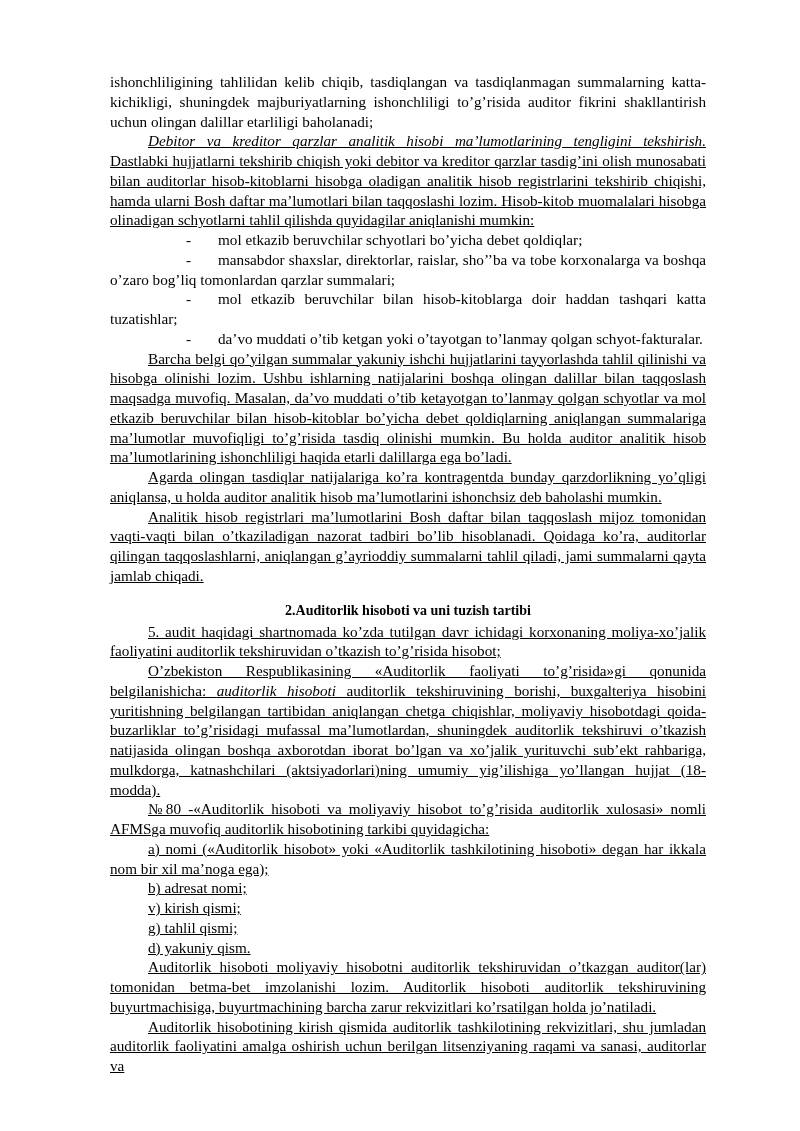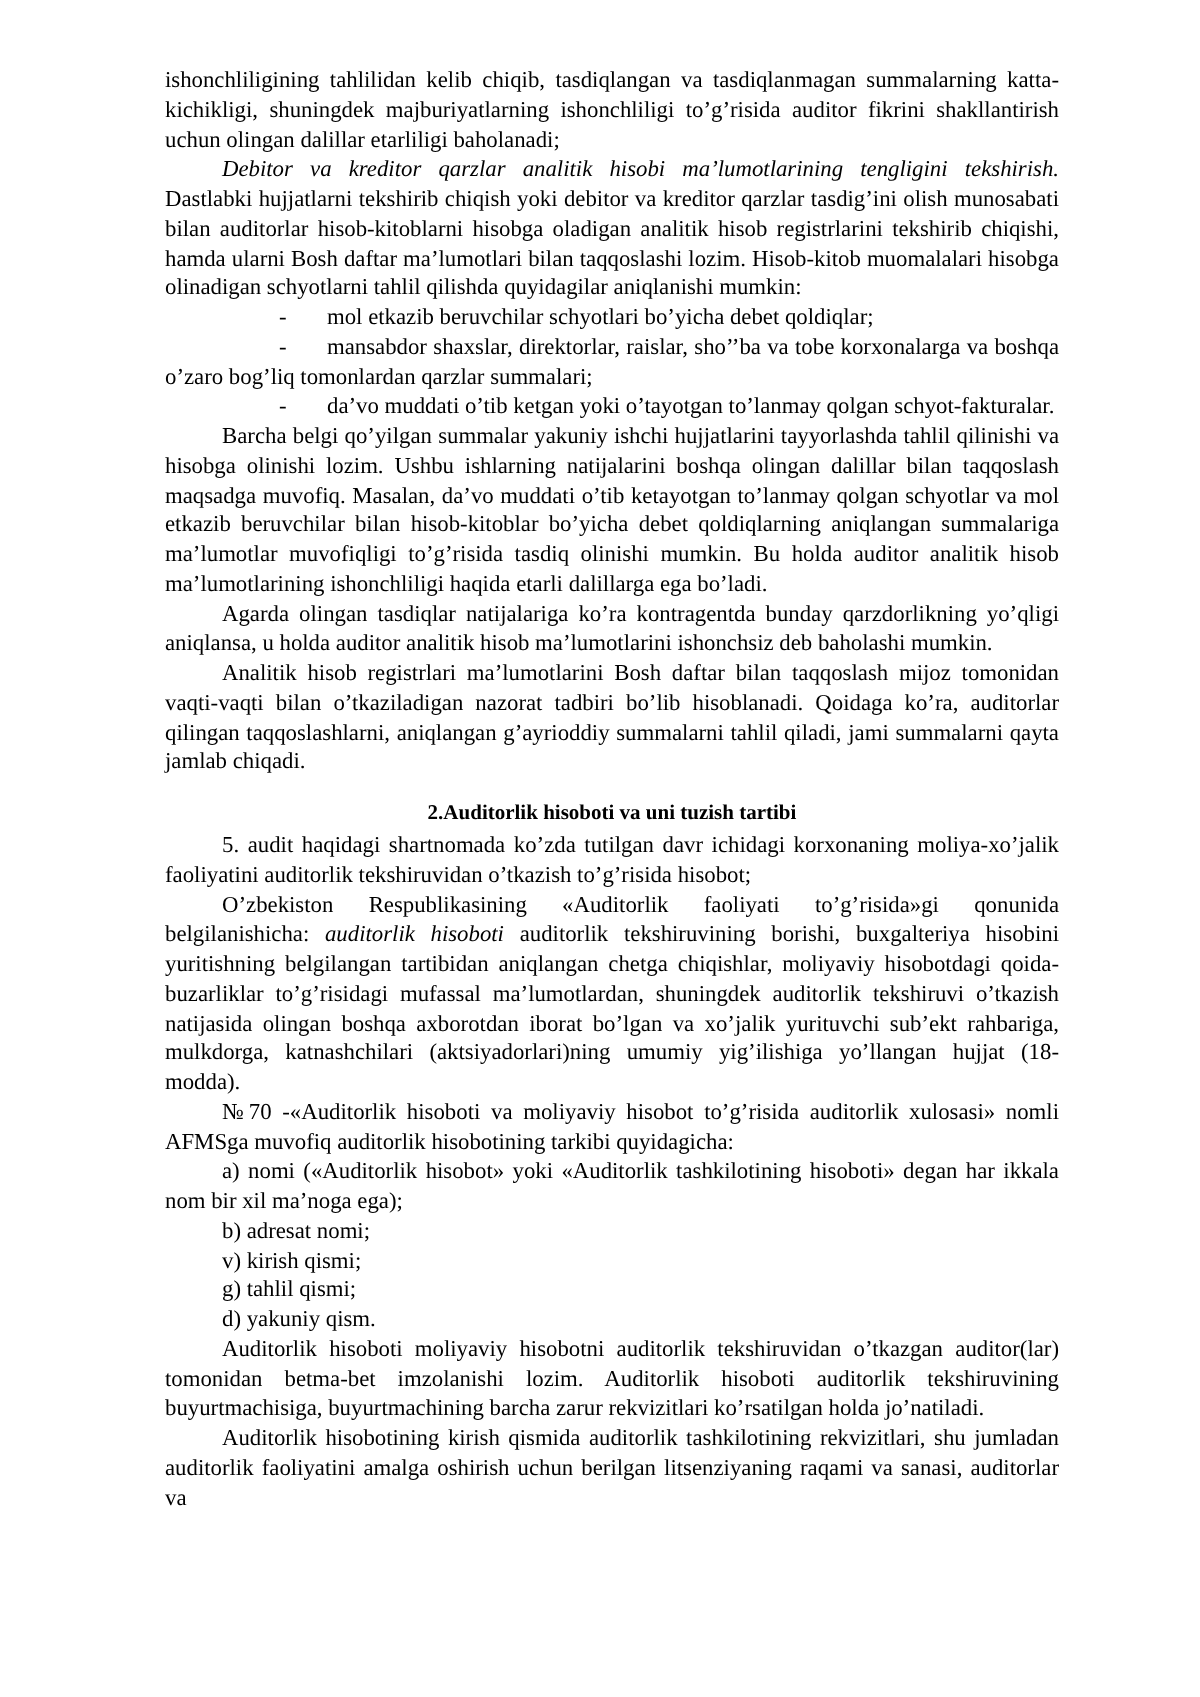--- a/index.html
+++ b/index.html
@@ -10,35 +10,36 @@
   body {
     width: 800px;
     height: 1131px;
     font-family: "Liberation Serif", serif;
     color: #000000;
   }
   .page {
     box-sizing: border-box;
     width: 762px;
     height: 1131px;
-    padding: 44px 56px 46px 110px;
+    padding: 72px 56px 46px 110px;
     position: relative;
   }
   .doc {
     font-size: 15.2px;
     line-height: 1.30;
     text-align: justify;
     text-justify: inter-word;
   }
   p {
     margin: 0;
     text-align: justify;
   }
   .indent {
     text-indent: 38px;
+    text-decoration: underline;
   }
   .em {
     font-style: italic;
   }
   .heading {
     text-align: center;
     font-weight: bold;
     font-size: 14px;
     margin: 16px 0 2px 0;
   }
@@ -57,38 +58,39 @@
   <div class="doc">
 
     <p>ishonchliligining tahlilidan kelib chiqib, tasdiqlangan va tasdiqlanmagan summalarning katta-kichikligi, shuningdek majburiyatlarning ishonchliligi to’g’risida auditor fikrini shakllantirish uchun olingan dalillar etarliligi baholanadi;</p>
 
     <p class="indent"><span class="em">Debitor va kreditor qarzlar analitik hisobi ma’lumotlarining tengligini tekshirish.</span> <span>Dastlabki hujjatlarni tekshirib chiqish yoki debitor va kreditor qarzlar tasdig’ini olish munosabati bilan auditorlar hisob-kitoblarni hisobga oladigan analitik hisob registrlarini tekshirib chiqishi, hamda ularni Bosh daftar ma’lumotlari bilan taqqoslashi lozim. Hisob-kitob muomalalari hisobga olinadigan schyotlarni tahlil qilishda quyidagilar aniqlanishi mumkin:</span></p>
 
     <p class="dash-item"><span class="dash-mark">-</span><span>mol etkazib beruvchilar schyotlari bo’yicha debet qoldiqlar;</span></p>
 
     <p class="dash-item"><span class="dash-mark">-</span><span>mansabdor shaxslar, direktorlar, raislar, sho’’ba va tobe korxonalarga va boshqa o’zaro bog’liq tomonlardan qarzlar summalari;</span></p>
 
+    <p class="dash-item"><span class="dash-mark">-</span><span>mol etkazib beruvchilar bilan hisob-kitoblarga doir haddan tashqari katta tuzatishlar;</span></p>
 
     <p class="dash-item"><span class="dash-mark">-</span><span>da’vo muddati o’tib ketgan yoki o’tayotgan to’lanmay qolgan schyot-fakturalar.</span></p>
 
     <p class="indent">Barcha belgi qo’yilgan summalar yakuniy ishchi hujjatlarini tayyorlashda tahlil qilinishi va hisobga olinishi lozim. Ushbu ishlarning natijalarini boshqa olingan dalillar bilan taqqoslash maqsadga muvofiq. Masalan, da’vo muddati o’tib ketayotgan to’lanmay qolgan schyotlar va mol etkazib beruvchilar bilan hisob-kitoblar bo’yicha debet qoldiqlarning aniqlangan summalariga ma’lumotlar muvofiqligi to’g’risida tasdiq olinishi mumkin. Bu holda auditor analitik hisob ma’lumotlarining ishonchliligi haqida etarli dalillarga ega bo’ladi.</p>
 
     <p class="indent">Agarda olingan tasdiqlar natijalariga ko’ra kontragentda bunday qarzdorlikning yo’qligi aniqlansa, u holda auditor analitik hisob ma’lumotlarini ishonchsiz deb baholashi mumkin.</p>
 
     <p class="indent">Analitik hisob registrlari ma’lumotlarini Bosh daftar bilan taqqoslash mijoz tomonidan vaqti-vaqti bilan o’tkaziladigan nazorat tadbiri bo’lib hisoblanadi. Qoidaga ko’ra, auditorlar qilingan taqqoslashlarni, aniqlangan g’ayrioddiy summalarni tahlil qiladi, jami summalarni qayta jamlab chiqadi.</p>
 
     <p class="heading">2.Auditorlik hisoboti va uni tuzish tartibi</p>
 
 
     <p class="indent">5. audit haqidagi shartnomada ko’zda tutilgan davr ichidagi korxonaning moliya-xo’jalik faoliyatini auditorlik tekshiruvidan o’tkazish to’g’risida hisobot;</p>
 
 
     <p class="indent"><span>O’zbekiston Respublikasining «Auditorlik faoliyati to’g’risida»gi qonunida belgilanishicha: </span><span class="em">auditorlik hisoboti</span><span> auditorlik tekshiruvining borishi, buxgalteriya hisobini yuritishning belgilangan tartibidan aniqlangan chetga chiqishlar, moliyaviy hisobotdagi qoida-buzarliklar to’g’risidagi mufassal ma’lumotlardan, shuningdek auditorlik tekshiruvi o’tkazish natijasida olingan boshqa axborotdan iborat bo’lgan va xo’jalik yurituvchi sub’ekt rahbariga, mulkdorga, katnashchilari (aktsiyadorlari)ning umumiy yig’ilishiga yo’llangan hujjat (18-modda).</span></p>
 
-    <p class="indent">№70 -«Auditorlik hisoboti va moliyaviy hisobot to’g’risida auditorlik xulosasi» nomli AFMSga muvofiq auditorlik hisobotining tarkibi quyidagicha:</p>
+    <p class="indent">№80 -«Auditorlik hisoboti va moliyaviy hisobot to’g’risida auditorlik xulosasi» nomli AFMSga muvofiq auditorlik hisobotining tarkibi quyidagicha:</p>
 
     <p class="indent">a) nomi («Auditorlik hisobot» yoki «Auditorlik tashkilotining hisoboti» degan har ikkala nom bir xil ma’noga ega);</p>
 
     <p class="indent">b) adresat nomi;</p>
 
     <p class="indent">v) kirish qismi;</p>
 
     <p class="indent">g) tahlil qismi;</p>
 
     <p class="indent">d) yakuniy qism.</p>

